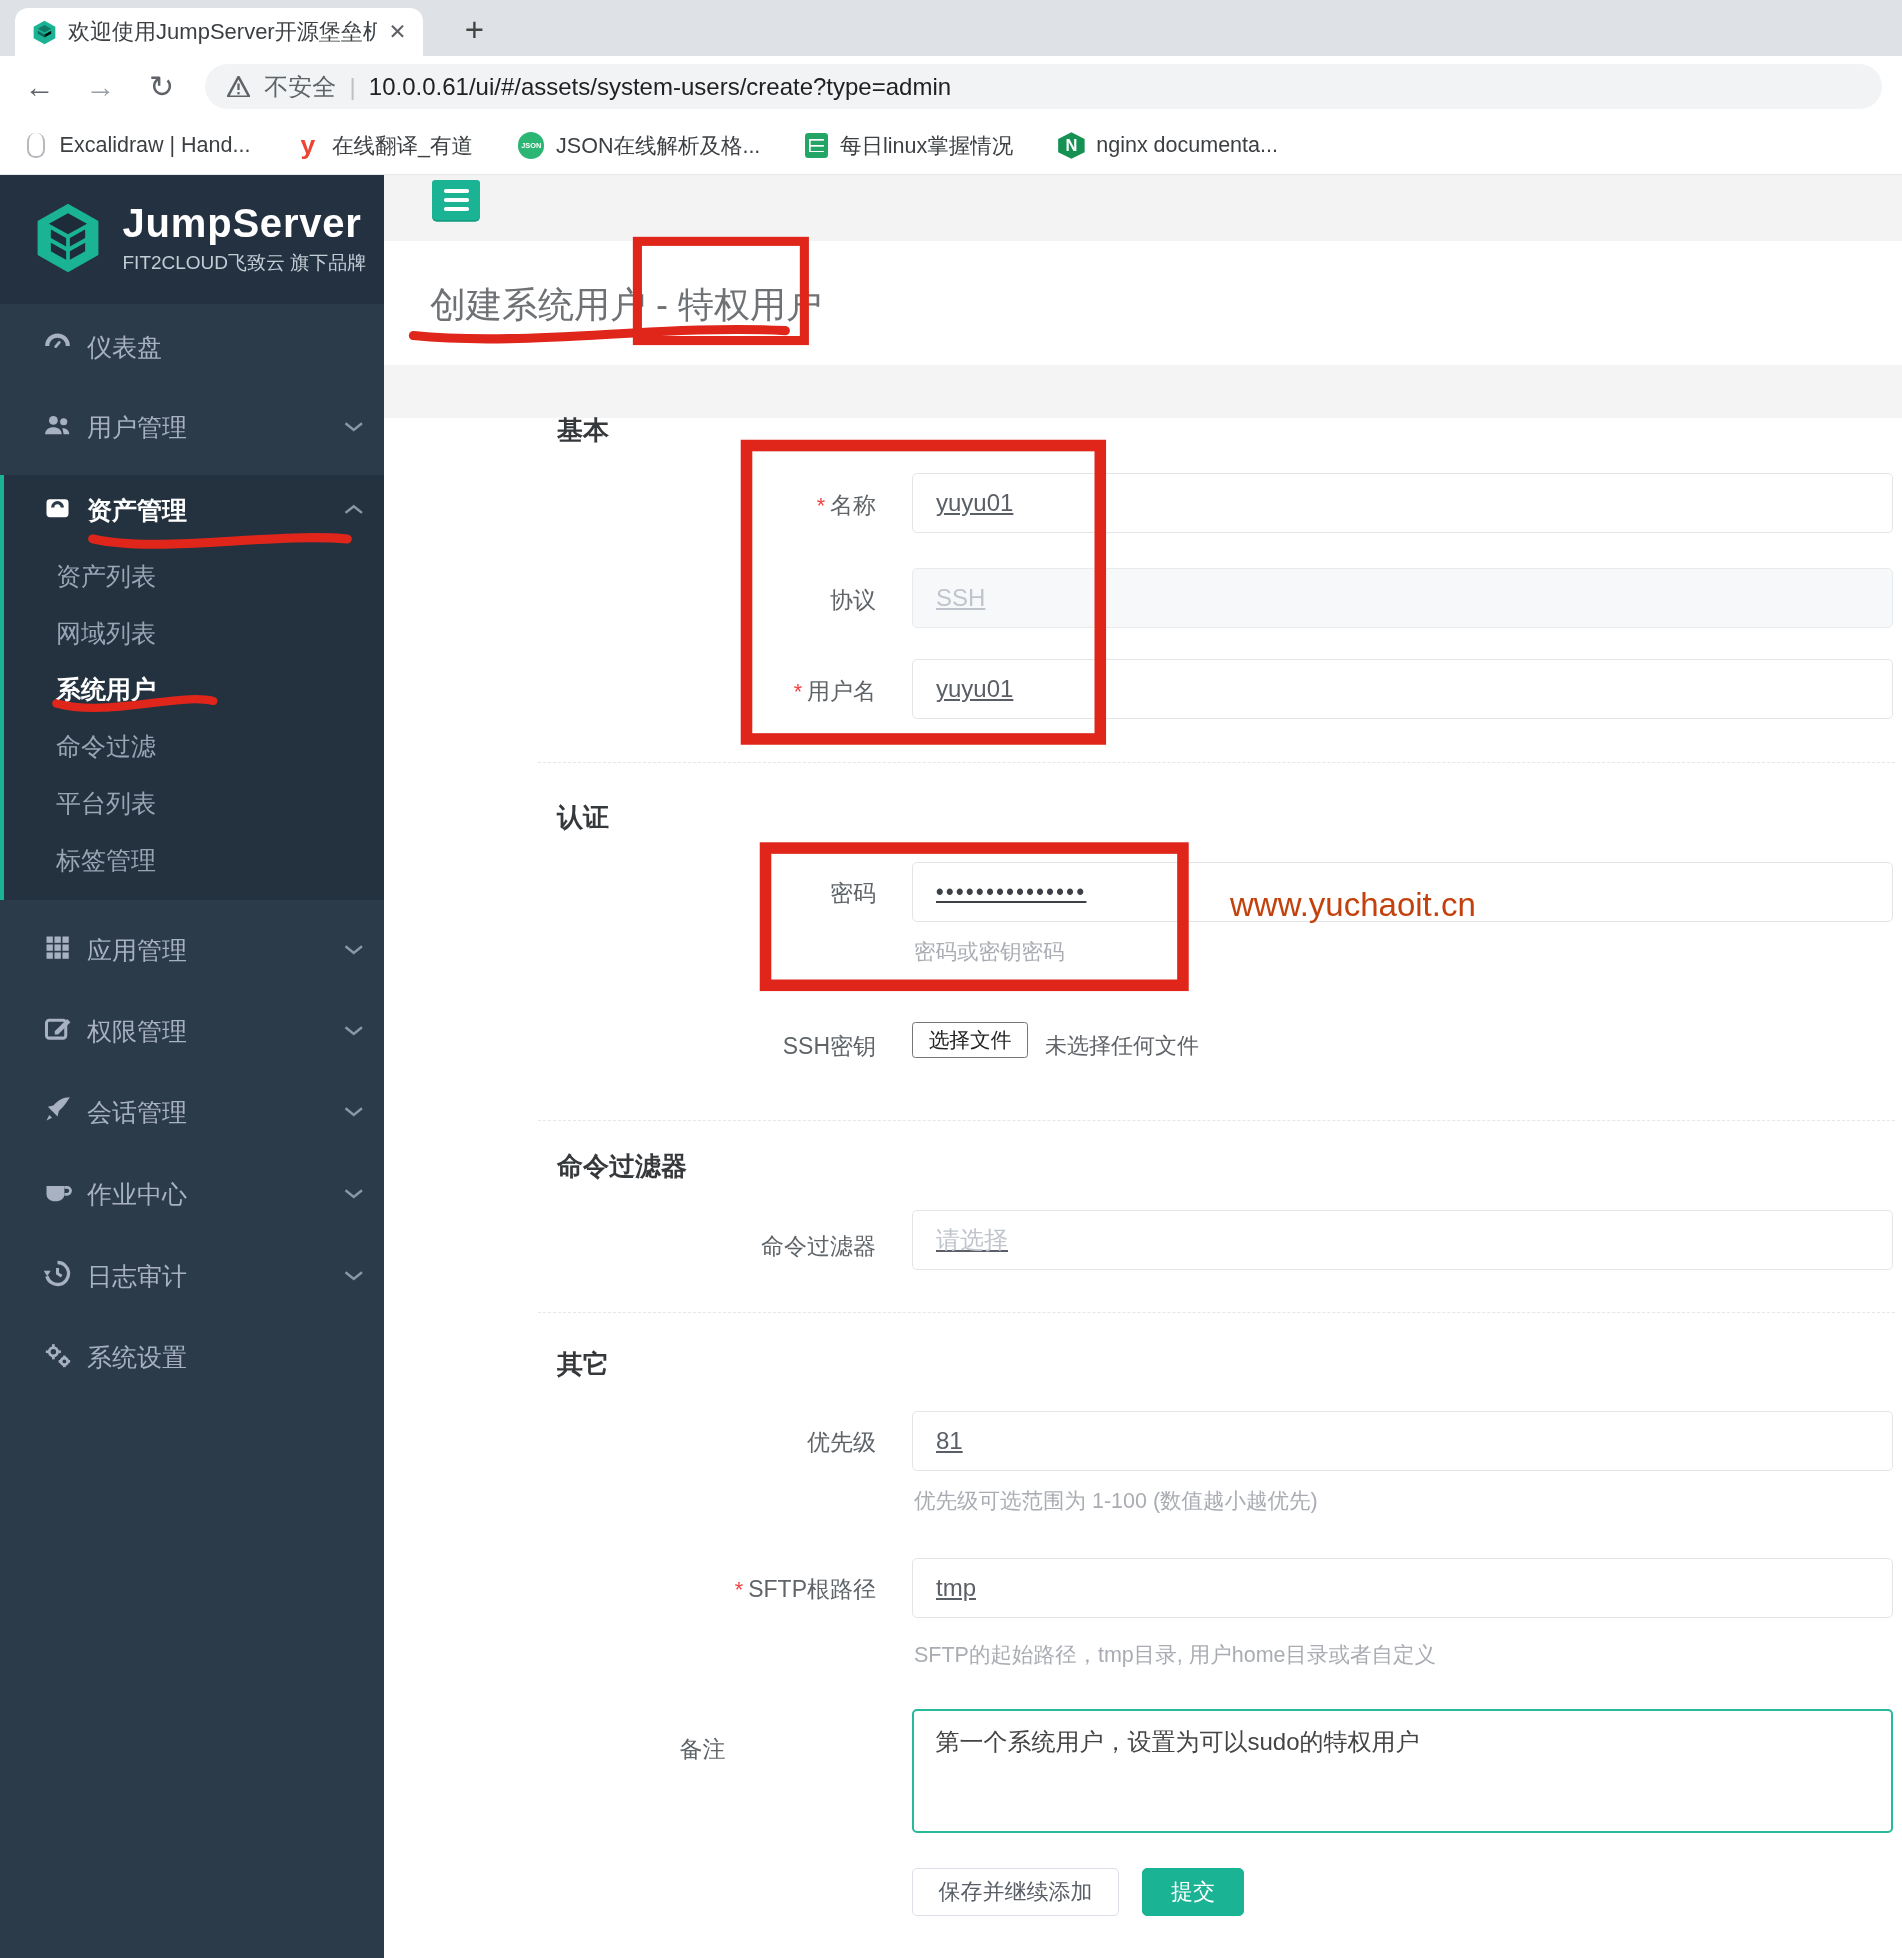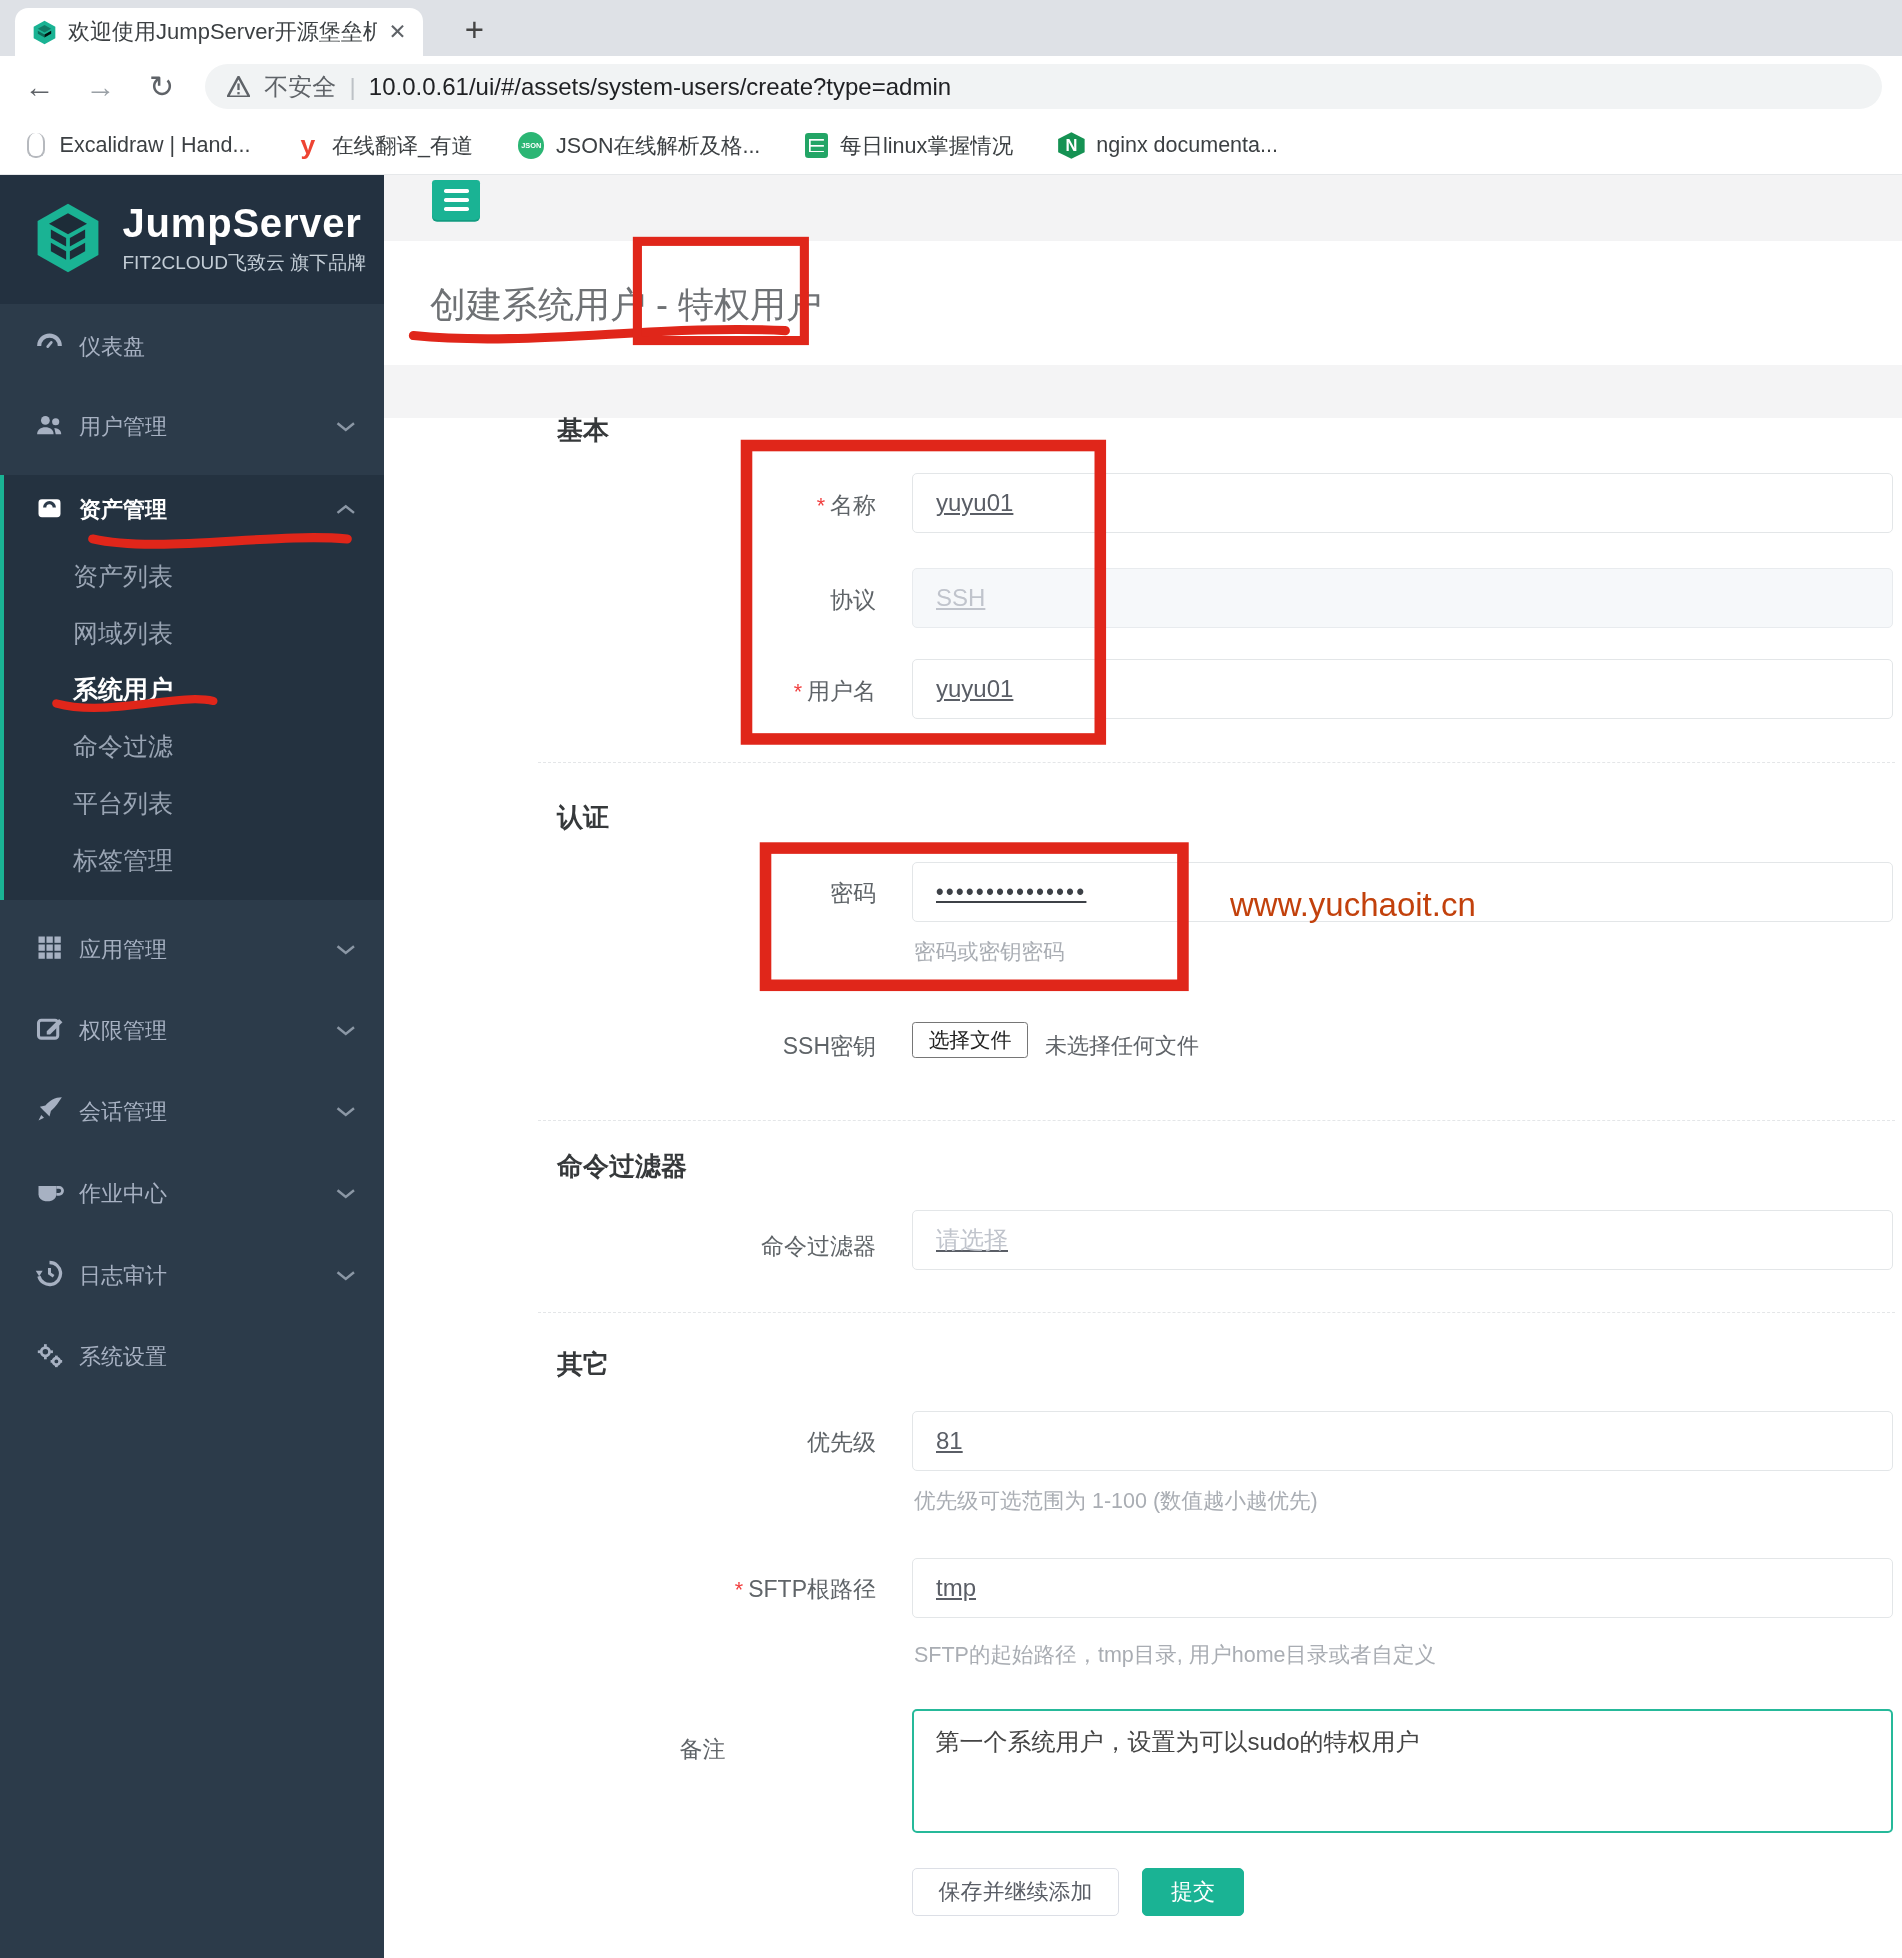--- a/index.html
+++ b/index.html
@@ -41,30 +41,30 @@
                display:flex; align-items:center; justify-content:center;
                clip-path:polygon(50% 0,100% 25%,100% 75%,50% 100%,0 75%,0 25%); }
   .fav-clip { width:18px; height:25px; border:2.5px solid #b6b9be; border-radius:8.3px; border-top:none; }
 
   
   .app { display:flex; height:1784px; }
   .sidebar { width:384px; background:#2c3b4a; position:relative; flex:none; }
   .logo-block { height:129px; background:#233140; display:flex; align-items:center; padding:0 12px 0 30px; gap:16.5px; }
   .logo-name { color:#fff; font-weight:bold; font-size:40px; letter-spacing:0.8px; line-height:1; }
   .logo-sub { color:#c3cdd6; font-size:19px; margin-top:6.6px; }
-  .snav { position:absolute; left:0; width:100%; height:56px; display:flex; align-items:center;
-          color:#a7b1c2; font-size:22px; cursor:pointer; }
+  .snav { position:absolute; left:8px; width:100%; height:56px; display:flex; align-items:center;
+          color:#a7b1c2; font-size:25px; cursor:pointer; }
   .snav .ic { position:absolute; left:31px; width:36px; text-align:center; }
   .snav .lbl { position:absolute; left:79px; }
   .snav .chev { position:absolute; right:28px; }
   .snav.parent-active { color:#fff; font-weight:bold; }
   .sub-block { position:absolute; left:0; top:300px; width:100%; height:425px; background:#243240;
                border-left:4.1px solid #1ab394; }
   .ssub { position:absolute; left:0; width:100%; height:50px; display:flex; align-items:center;
-          color:#9aa5b4; font-size:25px; cursor:pointer; padding-left:73px; }
+          color:#9aa5b4; font-size:25px; cursor:pointer; padding-left:56px; }
   .ssub.active { color:#fff; font-weight:bold; }
   .chevron { width:21.5px; height:13.2px; display:inline-block; }
   .chevron svg { display:block; }
 
   
   .content { flex:1; position:relative; background:#fff; }
   .topstrip { position:absolute; left:0; top:0; width:100%; height:66px; background:#f3f3f4; }
   .band2 { position:absolute; left:0; top:190px; width:100%; height:53px; background:#f4f4f5; }
   .hamburger { position:absolute; left:48px; top:5px; width:48px; height:40px; background:#1ab394;
                border-radius:3.3px 3.3px 5px 5px; display:flex; flex-direction:column; justify-content:center;

